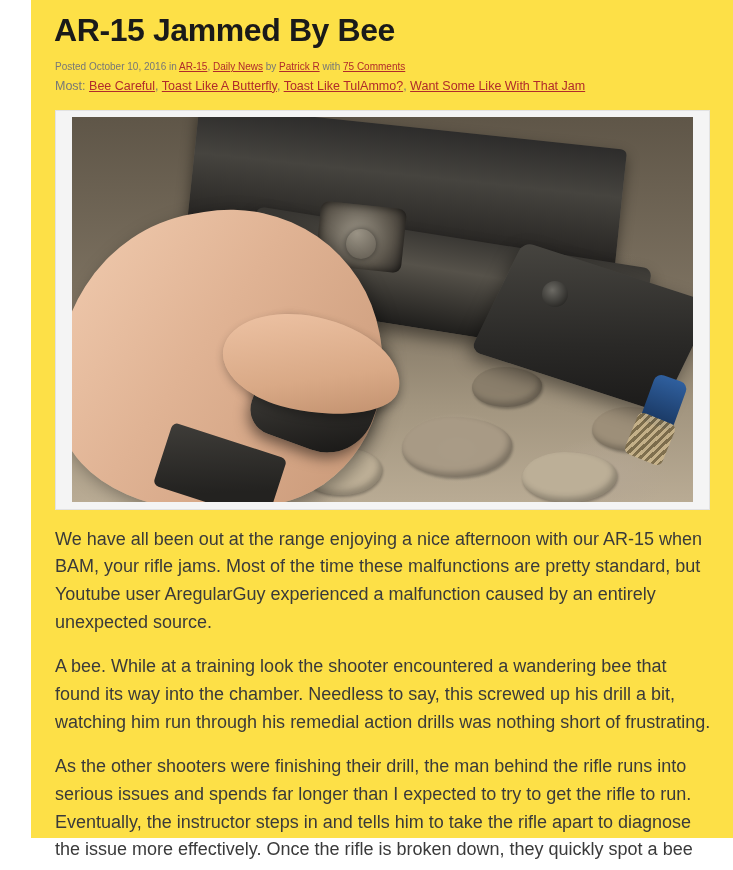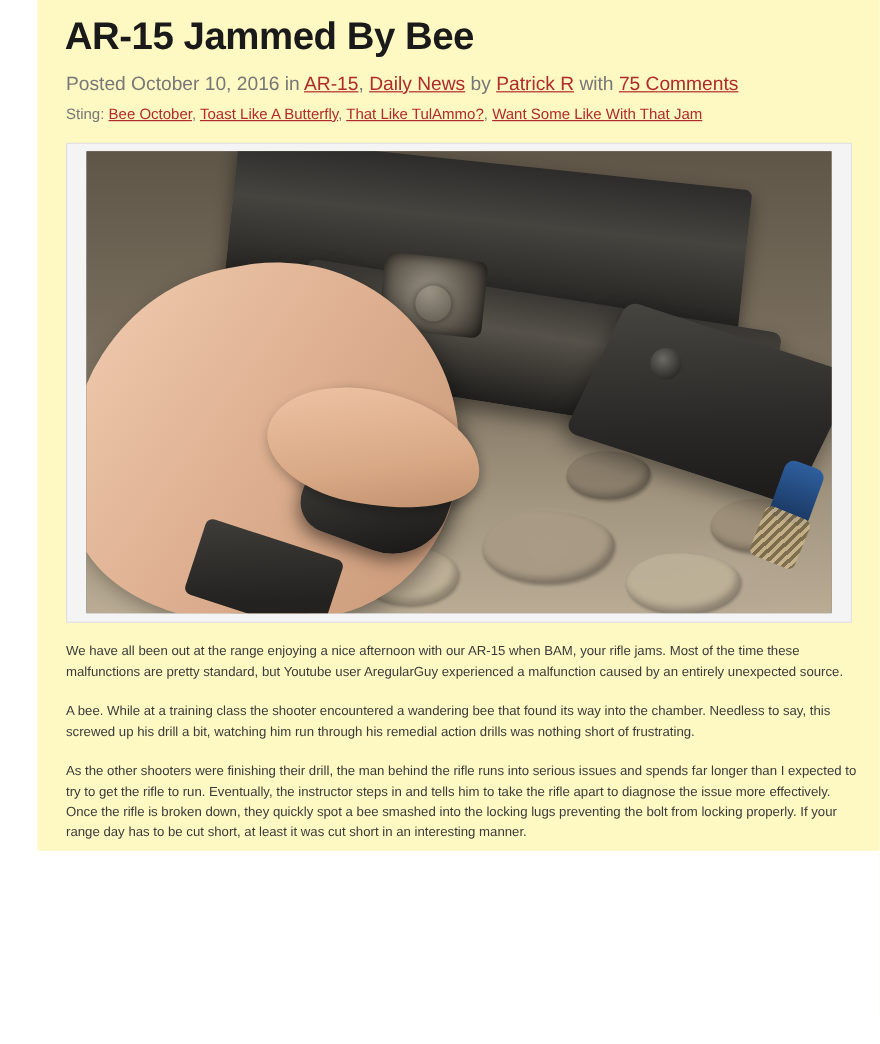--- a/index.html
+++ b/index.html
@@ -10,22 +10,22 @@
   body {
     width: 733px;
     height: 870px;
     font-family: "Liberation Sans", sans-serif;
     color: #333333;
     overflow: hidden;
   }
   .page {
     position: relative;
     width: 733px;
-    height: 709px;
-    background: #fef9c3;
+    height: 838px;
+    background: #fde047;
     text-decoration: underline;
   }
   .left-rail {
     position: absolute;
     left: 0;
     top: 0;
     width: 30px;
     height: 870px;
     background: #ffffff;
     border-right: 1px solid #ffffff;
@@ -40,21 +40,21 @@
     font-family: "Liberation Sans", sans-serif;
     font-size: 32px;
     font-weight: bold;
     color: #1a1a1a;
     letter-spacing: -0.4px;
     margin: 0;
     padding: 12px 0 0 12px;
     line-height: 1.15;
   }
   .meta {
-    font-size: 16px;
+    font-size: 10px;
     color: #777777;
     padding: 10px 0 0 13px;
     line-height: 1.5;
   }
   .meta a, .tags a {
     color: #b02b2b;
     text-decoration: underline;
   }
   .tags {
     font-size: 12.5px;
@@ -226,21 +226,21 @@
     background: repeating-linear-gradient(115deg, #c9b48a 0 3px, #7a6a48 3px 6px);
     border-radius: 6px;
     transform: rotate(22deg);
     opacity: 0.9;
   }
   .body-copy {
     padding: 16px 0 0 13px;
     width: 660px;
   }
   .body-copy p {
-    font-size: 11px;
+    font-size: 18px;
     line-height: 1.55;
     color: #3a3a3a;
     margin: 0 0 16px 0;
   }
 </style>
 </head>
 <body>
 
 <div class="page">
   <div class="left-rail"></div>
@@ -255,24 +255,24 @@
       <span>in</span>
       <a href="#">AR-15</a><span>,</span>
       <a href="#">Daily News</a>
       <span>by</span>
       <a href="#">Patrick R</a>
       <span>with</span>
       <a href="#">75 Comments</a>
     </div>
 
     <div class="tags">
-      <span>Sting:</span>
-      <a href="#">Bee October</a><span>,</span>
+      <span>Most:</span>
+      <a href="#">Bee Careful</a><span>,</span>
       <a href="#">Toast Like A Butterfly</a><span>,</span>
-      <a href="#">That Like TulAmmo?</a><span>,</span>
+      <a href="#">Toast Like TulAmmo?</a><span>,</span>
       <a href="#">Want Some Like With That Jam</a>
     </div>
 
     <figure class="figure" aria-label="Close-up of a hand holding a disassembled AR-15 upper receiver over rocky ground, showing a cartridge in the chamber area">
       <div class="figure-inner">
         <div class="ground"></div>
 
         <div class="rock" style="left:30px;  top:300px; width:70px; height:46px;"></div>
         <div class="rock" style="left:110px; top:340px; width:90px; height:52px; background:#a3figure;"></div>
         <div class="rock" style="left:230px; top:330px; width:80px; height:48px; background:#c0b299;"></div>
@@ -292,18 +292,18 @@
         <div class="spring-bit"></div>
         <div class="hand"></div>
         <div class="grip"></div>
         <div class="finger"></div>
         <div class="magwell"></div>
       </div>
     </figure>
 
     <div class="body-copy">
       <p>We have all been out at the range enjoying a nice afternoon with our AR-15 when BAM, your rifle jams. Most of the time these malfunctions are pretty standard, but Youtube user AregularGuy experienced a malfunction caused by an entirely unexpected source.</p>
-      <p>A bee. While at a training class the shooter encountered a wandering bee that found its way into the chamber. Needless to say, this screwed up his drill a bit, watching him run through his remedial action drills was nothing short of frustrating.</p>
+      <p>A bee. While at a training look the shooter encountered a wandering bee that found its way into the chamber. Needless to say, this screwed up his drill a bit, watching him run through his remedial action drills was nothing short of frustrating.</p>
       <p>As the other shooters were finishing their drill, the man behind the rifle runs into serious issues and spends far longer than I expected to try to get the rifle to run. Eventually, the instructor steps in and tells him to take the rifle apart to diagnose the issue more effectively. Once the rifle is broken down, they quickly spot a bee smashed into the locking lugs preventing the bolt from locking properly. If your range day has to be cut short, at least it was cut short in an interesting manner.</p>
     </div>
 
   </article>
 </div>
 
 </body></html>

